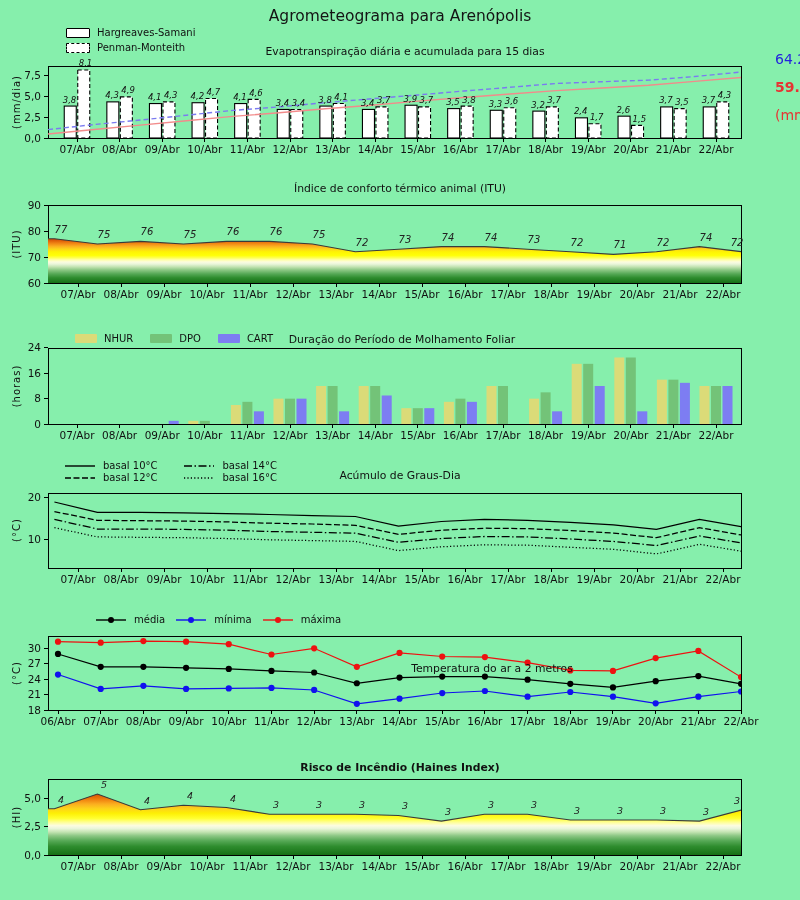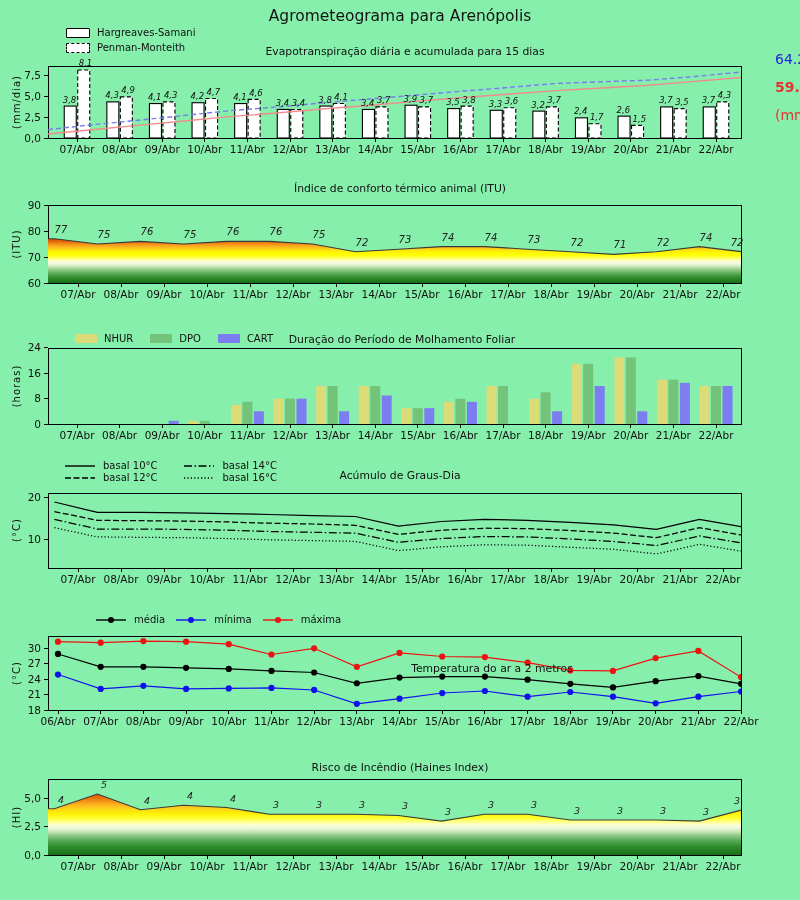--- a/index.html
+++ b/index.html
@@ -559,21 +559,21 @@
           <circle cx="741.04" cy="677.104" r="3.1" fill="#ee1111"></circle>
         </g>
       </g>
     </svg>
 
   <div class="p-title" style="left:405px;top:45px;">Evapotranspiração diária e acumulada para 15 dias</div>
   <div class="p-title" style="left:400px;top:182px;">Índice de conforto térmico animal (ITU)</div>
   <div class="p-title" style="left:402px;top:333px;">Duração do Período de Molhamento Foliar</div>
   <div class="p-title" style="left:400px;top:469px;">Acúmulo de Graus-Dia</div>
   <div class="p-title" style="left:492px;top:614px;margin-top:48px;">Temperatura do ar a 2 metros</div>
-  <div class="p-title" style="left:400px;top:761px;">Risco de Incêndio (Haines Index)</div>
+  <div class="p-title" style="left:400px;top:761px;font-weight:bold;">Risco de Incêndio (Haines Index)</div>
 
   <div class="ylabel" style="left:16px;top:102px;">(mm/dia)</div>
   <div class="ylabel" style="left:16px;top:244px;">(ITU)</div>
   <div class="ylabel" style="left:16px;top:386px;">(horas)</div>
   <div class="ylabel" style="left:16px;top:530px;">(°C)</div>
   <div class="ylabel" style="left:16px;top:673px;">(°C)</div>
   <div class="ylabel" style="left:16px;top:817px;">(HI)</div>
 
   <div class="right-label" style="top: 51px; color: rgb(35, 35, 221);">64.27</div>
   <div class="right-label" style="top: 79px; color: rgb(230, 51, 51); font-weight: bold;">59.36</div>

